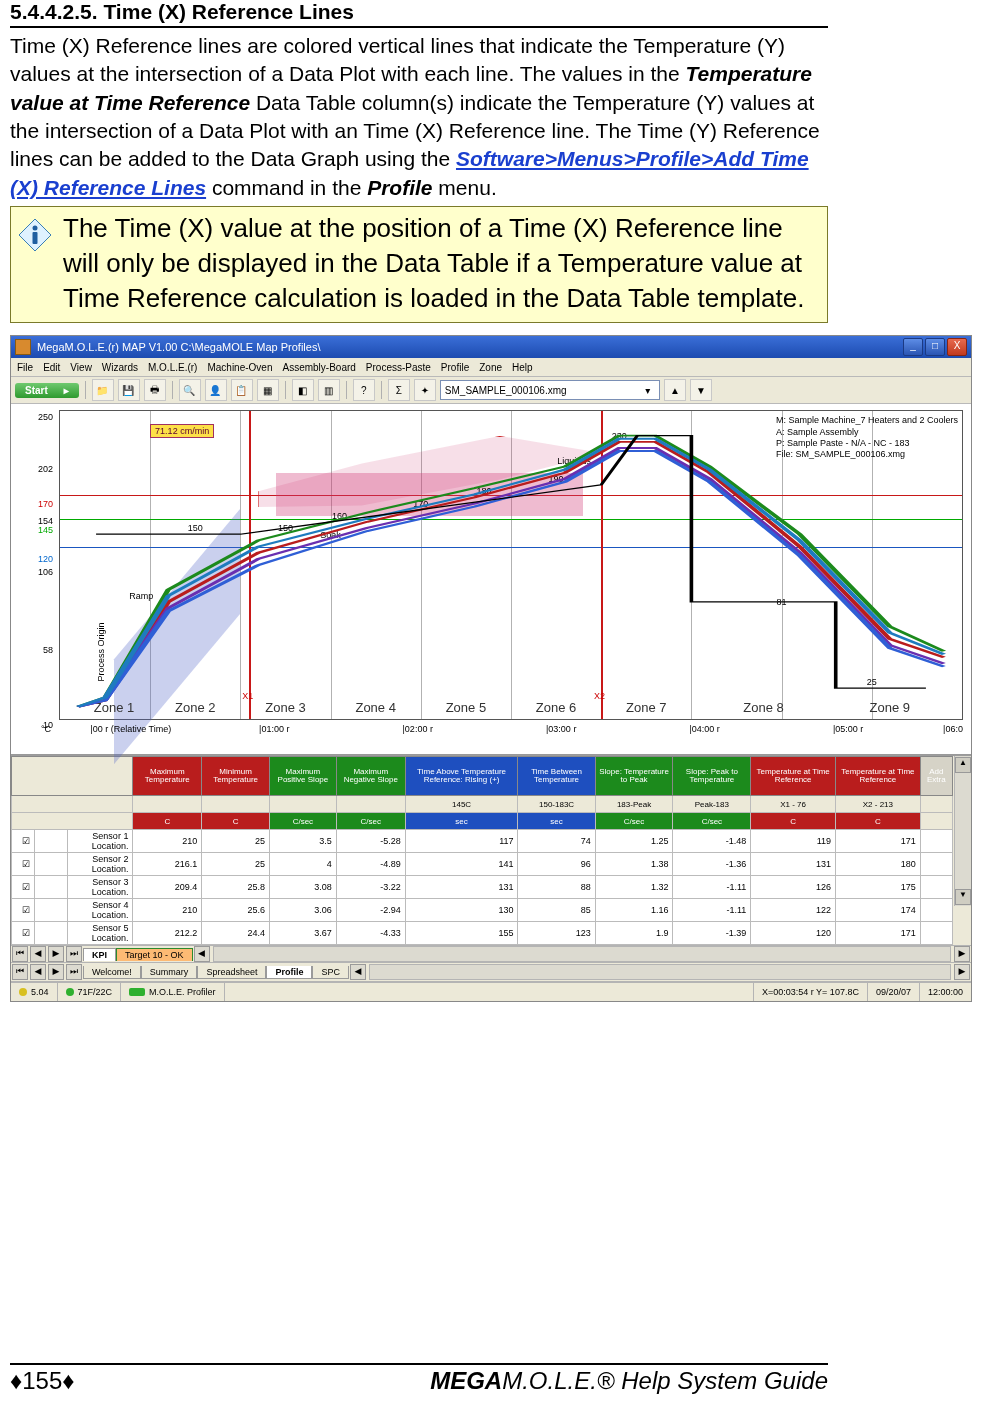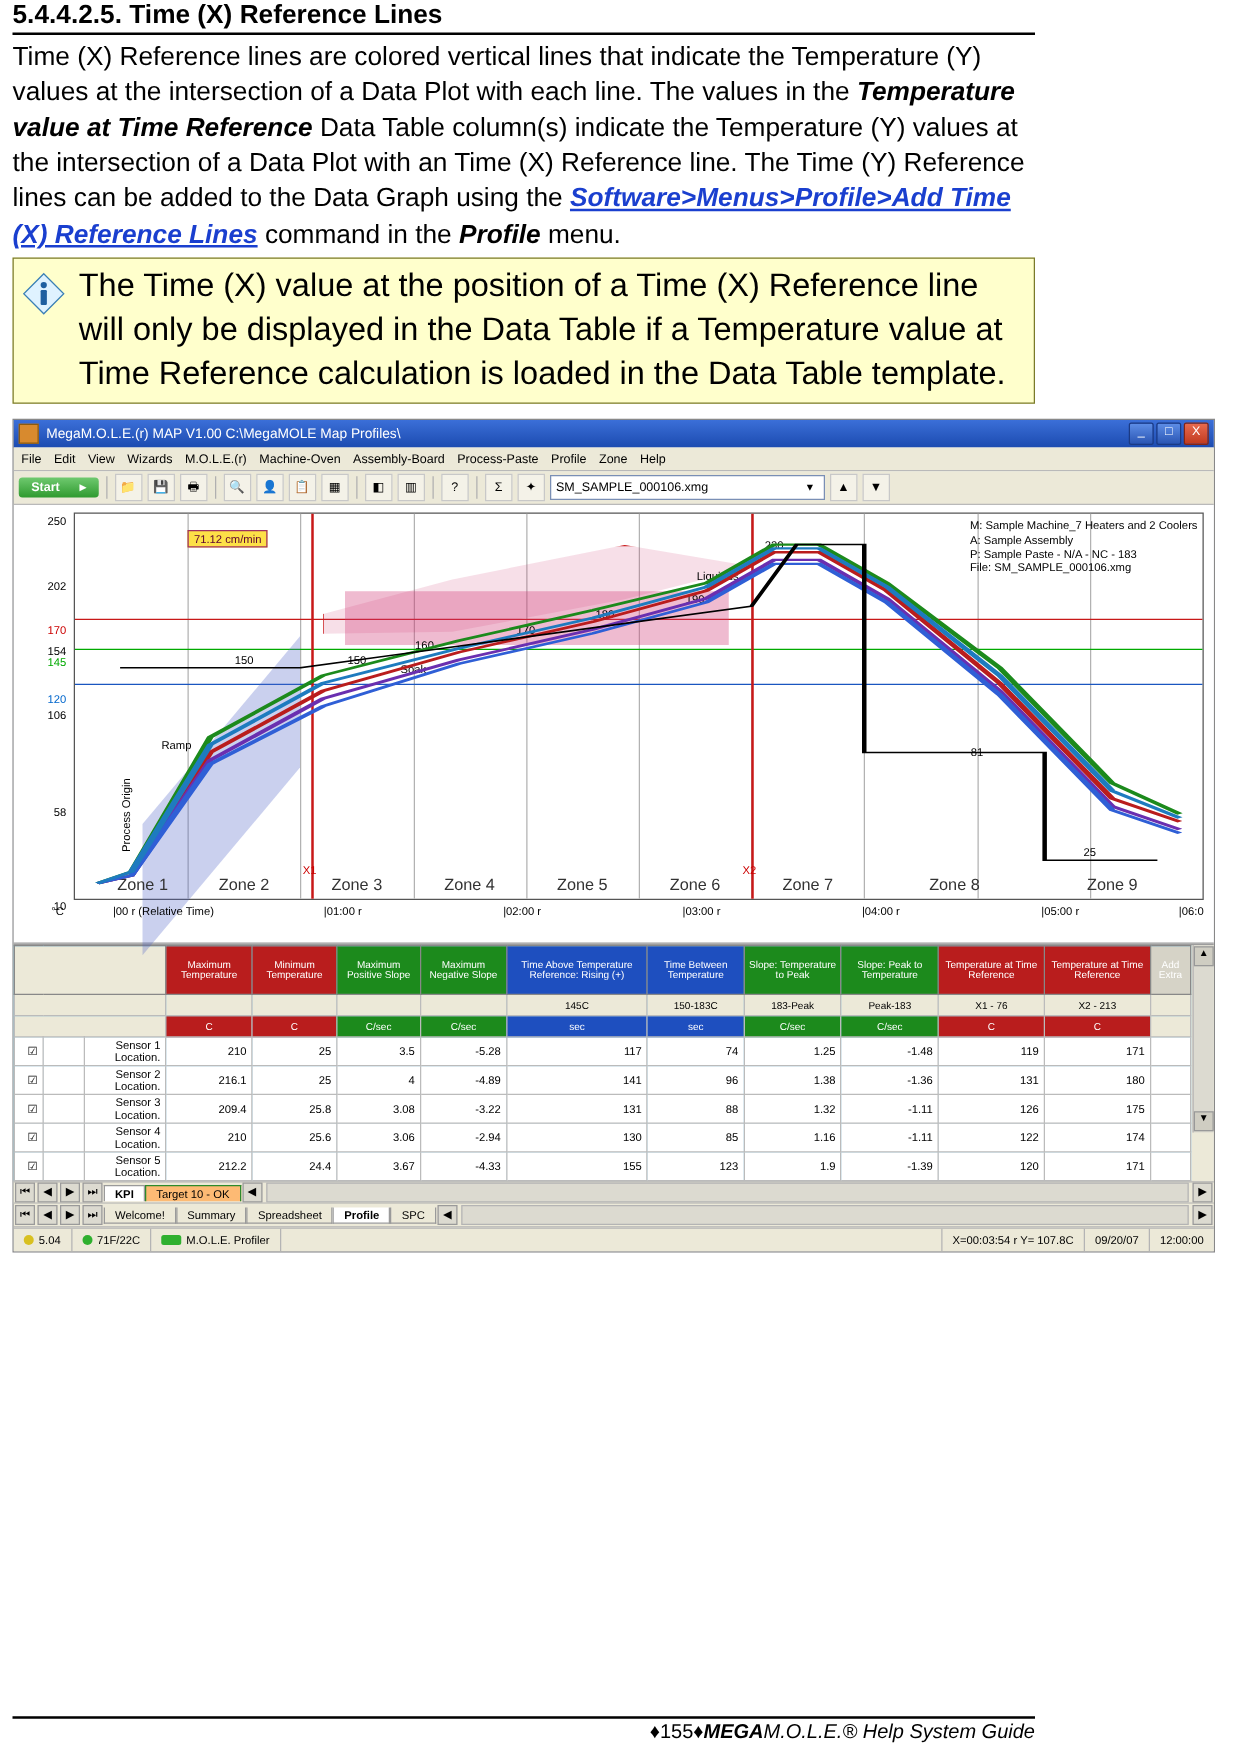--- a/index.html
+++ b/index.html
@@ -261,22 +261,22 @@
     display: flex; align-items: center; gap: 4px;
   }
   .status-flex { flex: 1; }
   .dot-g { width: 8px; height: 8px; border-radius: 50%; background: #2fb02f; }
   .dot-y { width: 8px; height: 8px; border-radius: 50%; background: #d8c020; }
   .mini-mole { width: 16px; height: 8px; background: #2fb02f; border-radius: 2px; }
 
   .footer {
     position: absolute; bottom: 12px; left: 10px; right: 10px;
     border-top: 2px solid #000;
-    display: flex; justify-content: flex-end;
-    font-size: 16px; padding-top: 2px;
+    display: flex; justify-content: space-between;
+    font-size: 24px; padding-top: 2px;
   }
   .footer .left { font-weight: normal; }
   .footer .right .b { font-weight: bold; }
 </style>
 </head>
 <body>
 
 <div class="page">
 
   <div class="section-heading">

